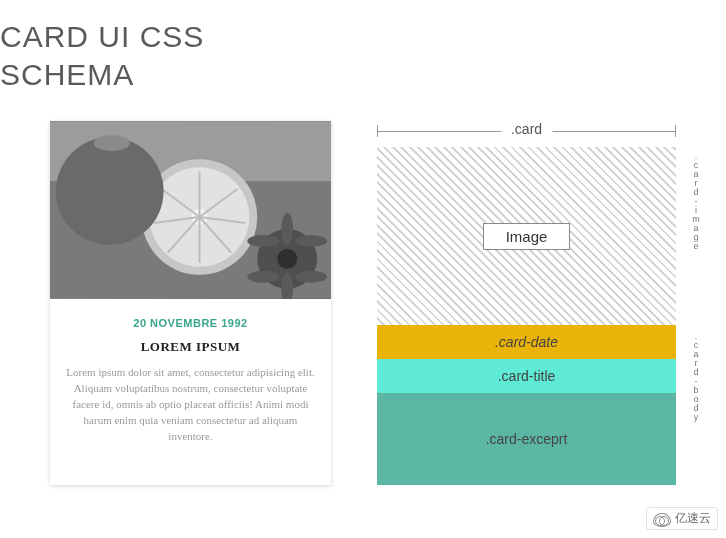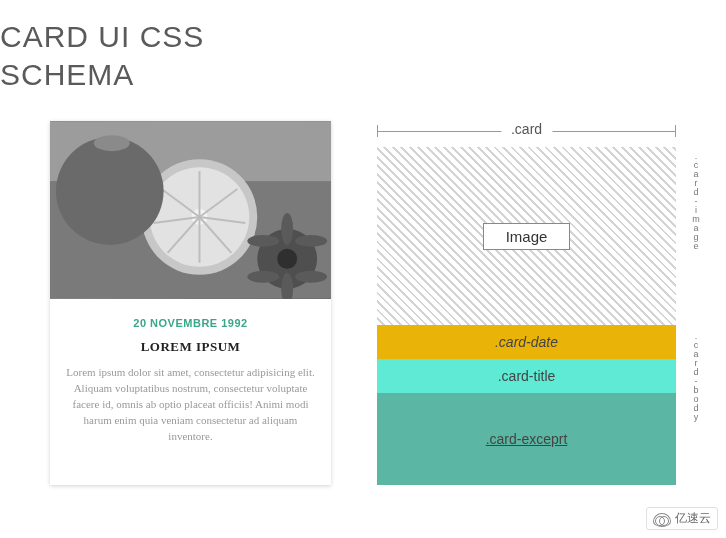--- a/index.html
+++ b/index.html
@@ -102,21 +102,21 @@
     padding:4px 22px;
     font-size:15px;
     color:#333;
   }
   .schema-row {
     display:flex; align-items:center; justify-content:center;
     font-size:14px; color:#444;
   }
   .schema-date   { flex:0 0 34px; background:#eab308;font-style:italic; }
   .schema-title  { flex:0 0 34px; background:#5eead4; }
-  .schema-excerpt{ flex:1 1 auto;  background:#5bb6a3;text-decoration:underline; }
+  .schema-excerpt{ flex:1 1 auto;  background:#5bb6a3; }
   
   .side-label {
     position:absolute;
     right:-24px;
     writing-mode: vertical-rl;
     text-orientation: upright;
     font-size:9px;
     letter-spacing:-1px;
     color:#777;
     line-height:1;

